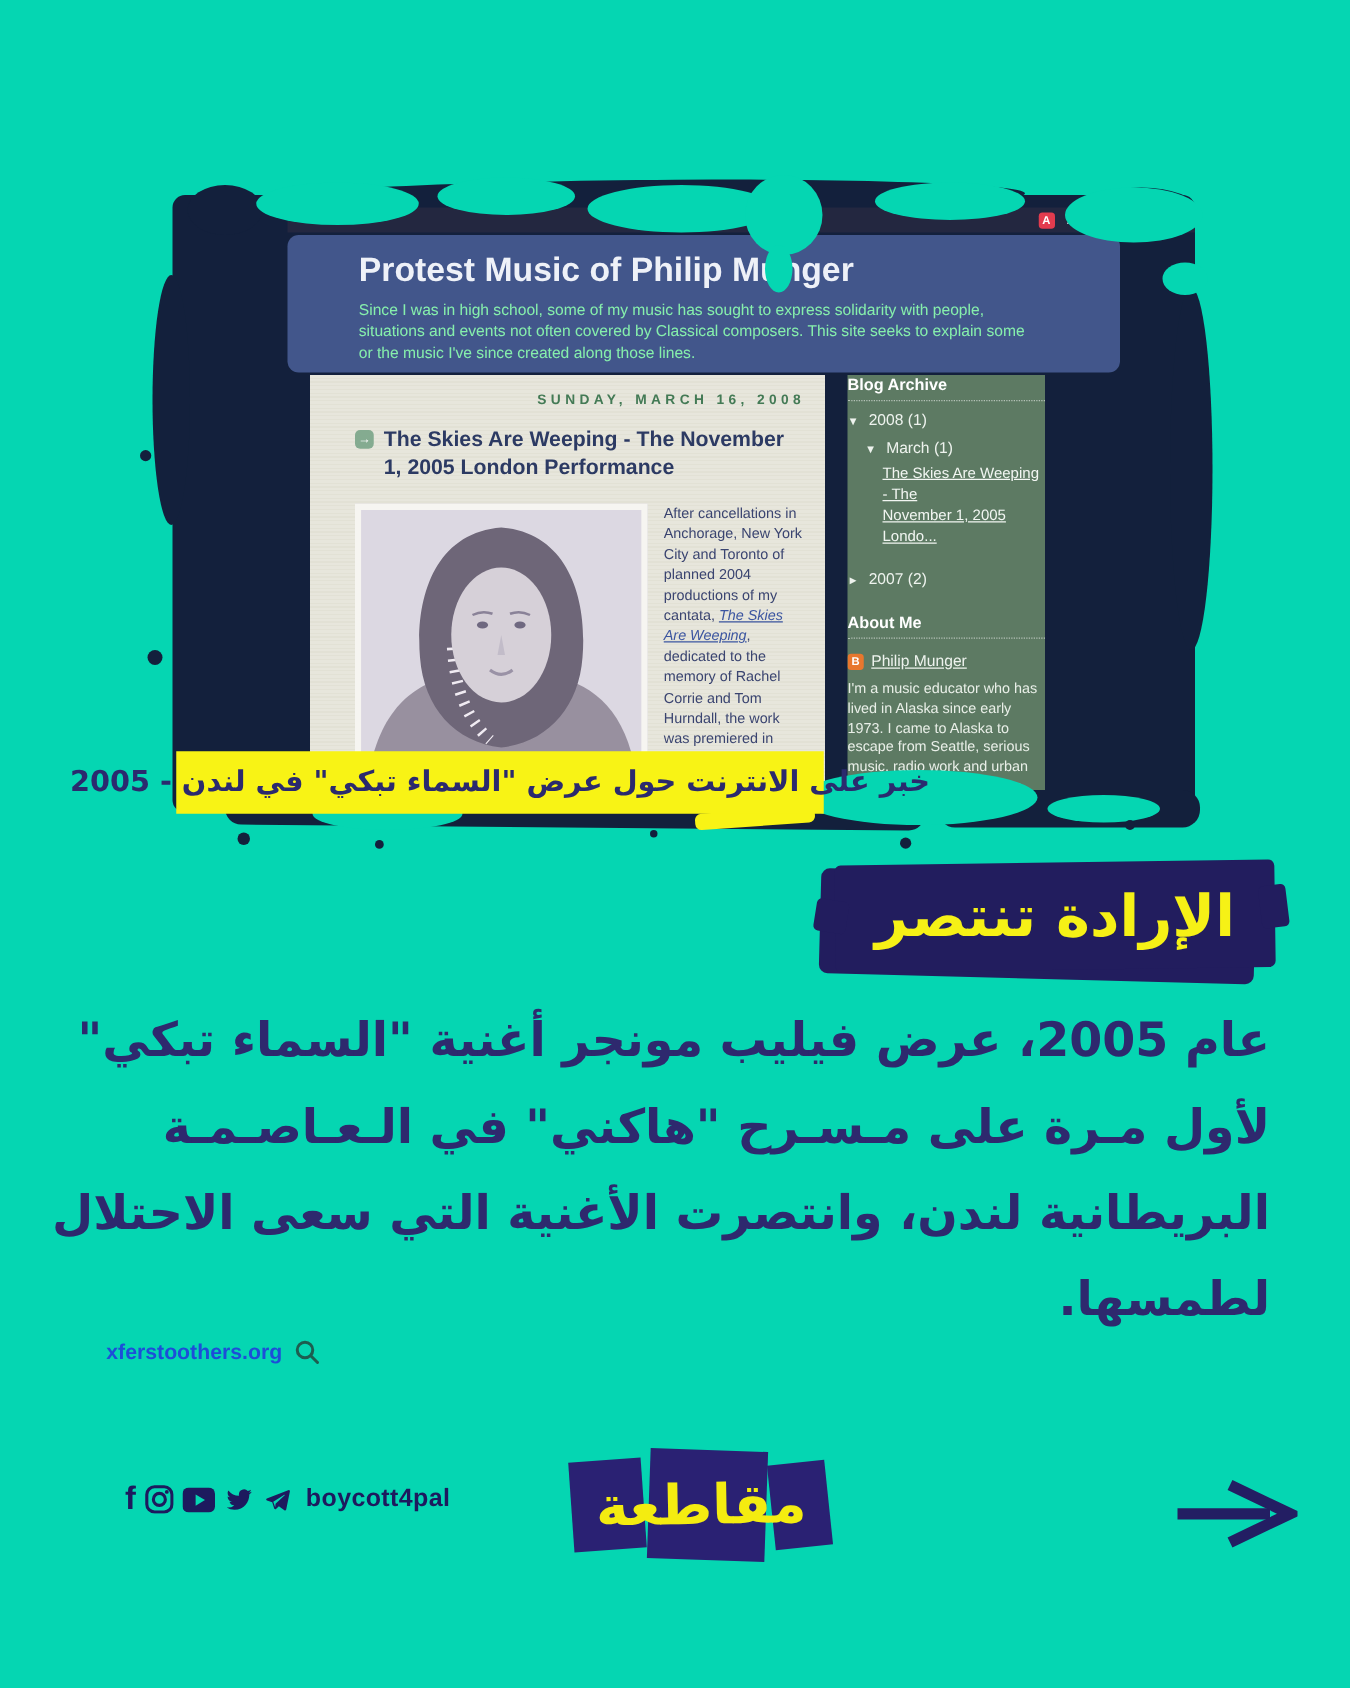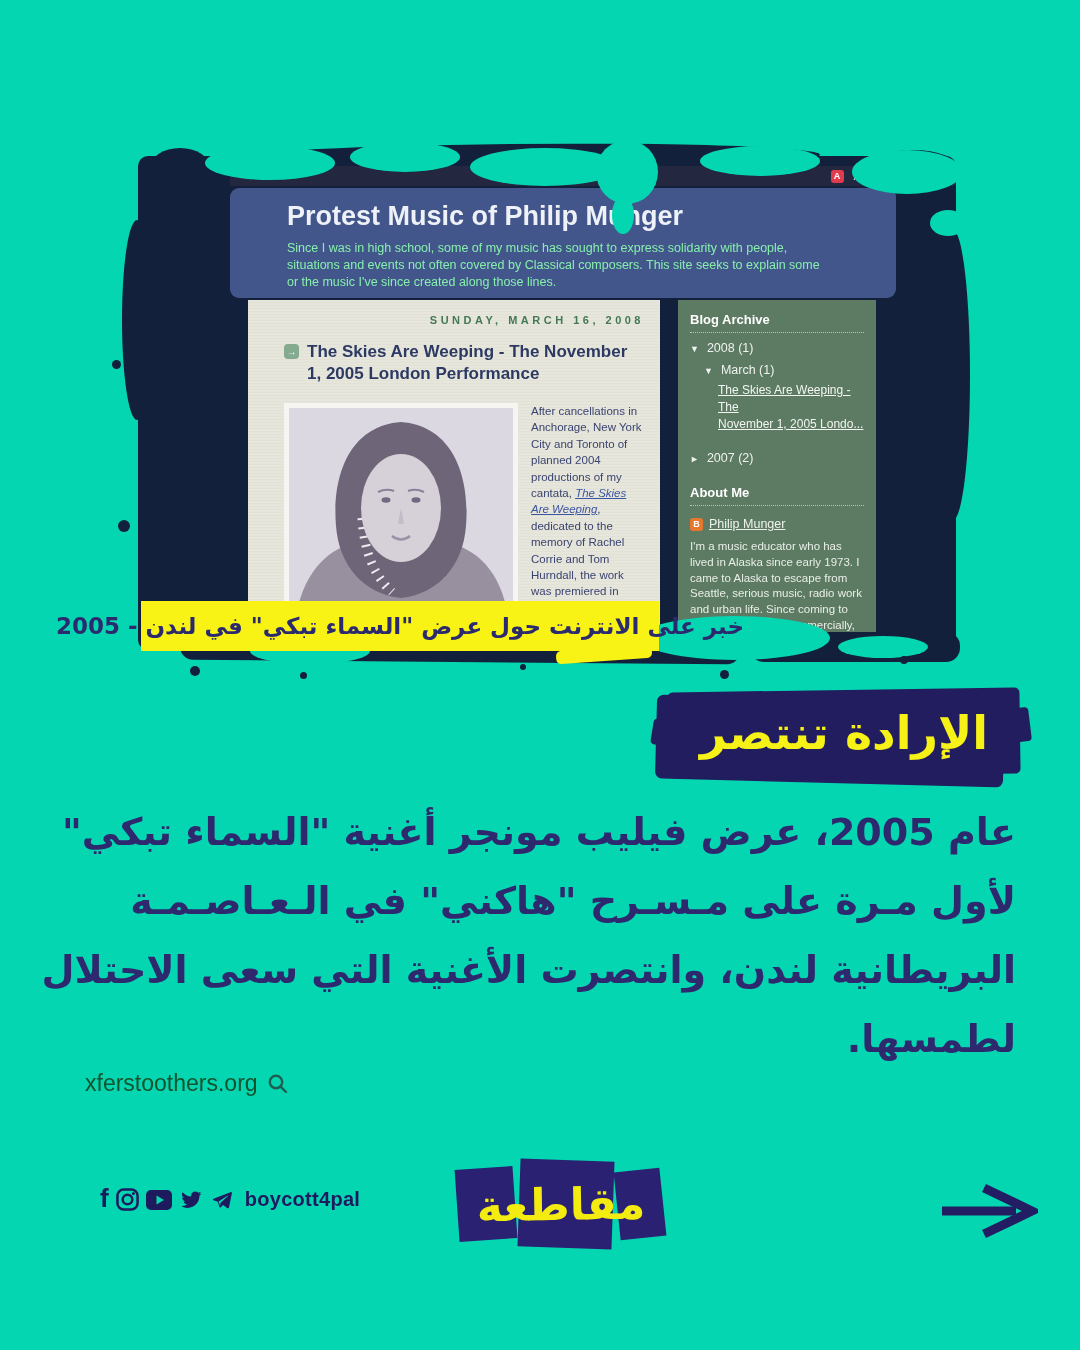--- a/index.html
+++ b/index.html
@@ -35,22 +35,22 @@
   .post-date { color:#437a55; font-size:11px; font-weight:bold; letter-spacing:3.5px;text-align:right; }
   .post-title-row { margin-top:15px; display:flex; gap:8px; }
   .chip { width:15px; height:15px; border-radius:4px; background:#84ab90; color:#fff; font-size:10px;
           display:flex; align-items:center; justify-content:center; flex:0 0 auto; margin-top:3px; }
   .post-title { color:#2c3a63; font-size:17px; font-weight:bold; line-height:22px; width:352px; }
   .post-flex { margin-top:18px; display:flex; gap:13px; }
   .photo { width:234px; height:212px; background:#d8d4de; border:5px solid #f6f5f1; flex:0 0 auto; }
   .post-body { width:132px; color:#3a4470; font-size:11.5px; line-height:16.4px; }
   .body-link { color:#3b55a0; font-style:italic; text-decoration:underline; }
 
-  .sidebar-box { position:absolute; left:678px; top:300px; width:198px; height:348px;
-                 background:#5d7a63; z-index:2; padding:12px; overflow:hidden; color:#eef3ee; }
+  .sidebar-box { position:absolute; left:678px; top:300px; width:158px; height:348px;
+                 background:#5d7a63; z-index:2; overflow:hidden; color:#eef3ee; }
   .sb-heading { font-size:13px; font-weight:bold; color:#fff; padding-bottom:5px;
                 border-bottom:1px dotted rgba(255,255,255,.55); }
   .tree-row { margin-top:8px; display:flex; gap:8px; align-items:baseline; font-size:12.5px; }
   .tri { font-size:9px; }
   .ind1 { padding-left:14px; } .ind2 { padding-left:28px; }
   .sb-link { text-decoration:underline; color:#f2f6f2; font-size:12px; line-height:17px; }
   .about-gap { margin-top:20px; }
   .author-row { margin-top:11px; display:flex; align-items:center; gap:6px; }
   .blogger-badge { width:13px; height:13px; background:#e8772e; border-radius:3px; color:#fff;
                    font-weight:bold; font-size:9px; display:flex; align-items:center; justify-content:center; }
@@ -74,21 +74,21 @@
   .hl-chunk2 { position:absolute; right:-10px; top:18px; width:22px; height:34px; background:#221d5e;
                transform:rotate(-7deg); border-radius:4px; }
   .hl-text { position:absolute; inset:0; display:flex; align-items:center; justify-content:center;
              color:#f6f116; font-size:46px; font-weight:bold; direction:rtl; }
 
   .body-text { position:absolute; left:64px; top:798px; width:952px; direction:rtl;
                text-align:right; z-index:2; }
   .body-line { font-size:38px; line-height:69px; font-weight:bold; color:#2e296e; white-space:nowrap; }
 
   .source-row { position:absolute; left:85px; top:1070px; display:flex; align-items:center; gap:8px; z-index:2; }
-  .source-text { font-size:23px; font-weight:normal; color:#14532d; }
+  .source-text { font-size:17px; font-weight:bold; color:#1d4ed8; }
 
   .social-row { position:absolute; left:100px; top:1188px; display:flex; align-items:center; gap:7px; z-index:2; }
   .fb-f { font-size:26px; font-weight:bold; color:#1d1a5e; line-height:22px; margin-top:-4px; }
   .handle { font-size:20px; font-weight:bold; color:#1d1a5e; margin-left:4px; letter-spacing:.3px; }
 
   .logo-wrap { position:absolute; left:455px; top:1158px; width:212px; height:92px; z-index:2; }
   .lg-b { position:absolute; background:#2a2173; }
   .lg-b1 { left:2px;   top:10px; width:58px; height:72px; transform:rotate(-4deg); }
   .lg-b2 { left:64px;  top:2px;  width:94px; height:88px; transform:rotate(2deg); }
   .lg-b3 { left:162px; top:12px; width:46px; height:68px; transform:rotate(-6deg); }

